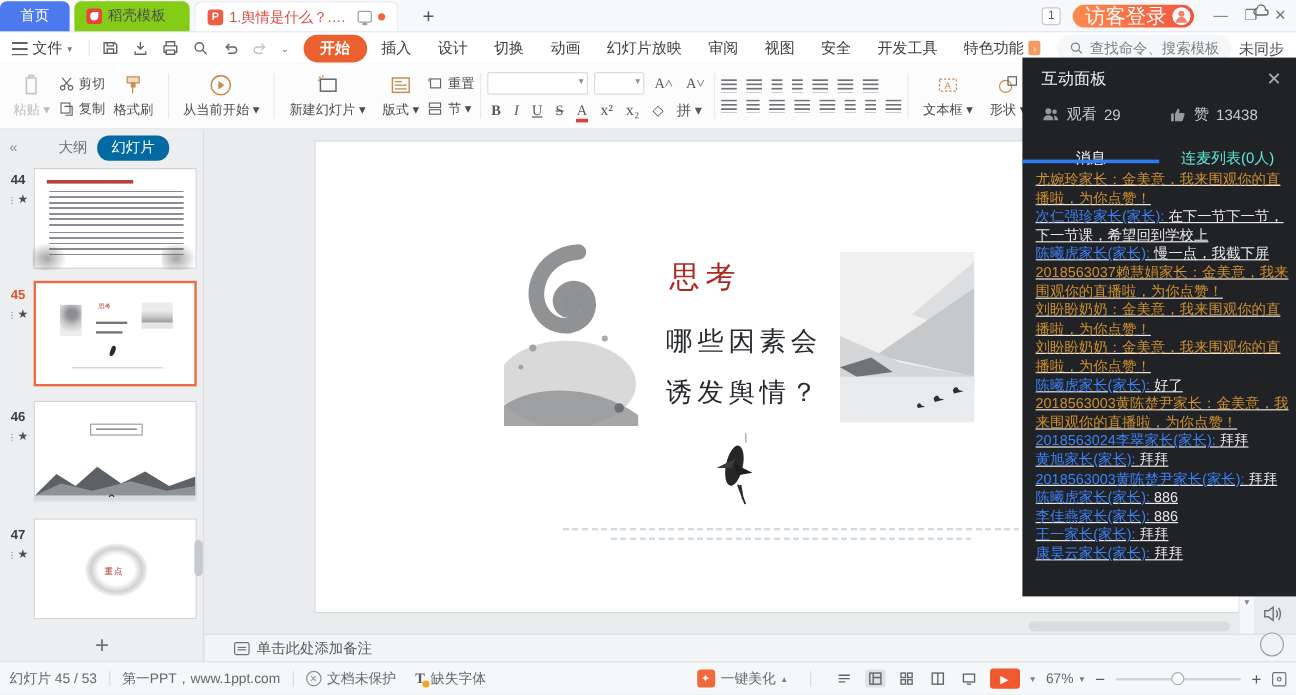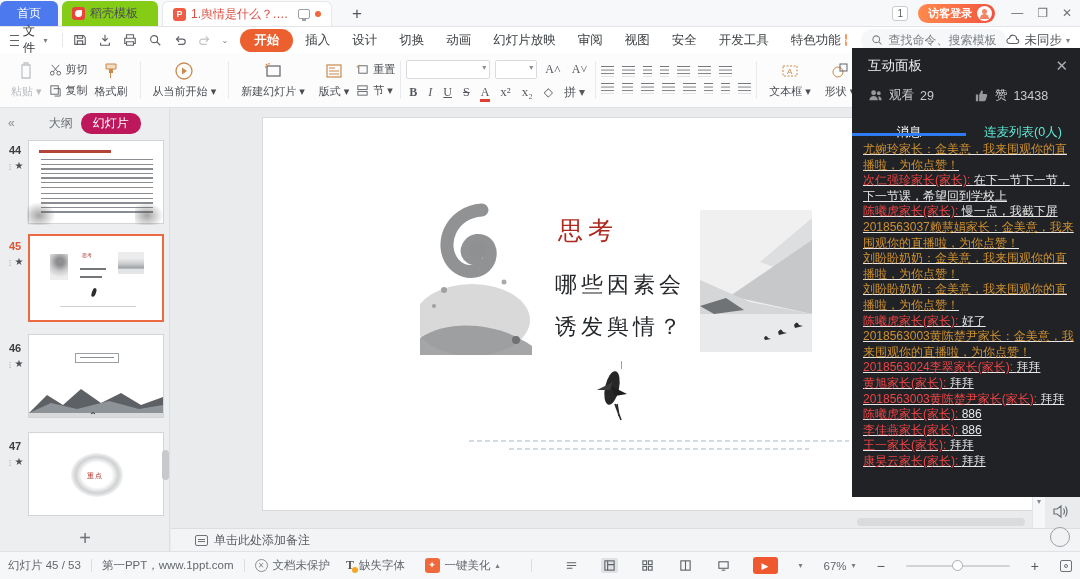--- a/index.html
+++ b/index.html
@@ -23,21 +23,21 @@
     font-weight:bold; display:flex; align-items:center; justify-content:center; flex:0 0 auto; }
   .doc-label { white-space:nowrap; overflow:hidden; text-overflow:ellipsis; flex:1; }
   .monitor-ico { width:12px; height:10px; border:1px solid #9aa0a6; border-radius:2px; position:relative; flex:0 0 auto; }
   .monitor-ico::after { content:""; position:absolute; left:3px; bottom:-3px; width:4px; height:2px; background:#9aa0a6; }
   .dirty-dot { width:6px; height:6px; border-radius:50%; background:#f0693c; flex:0 0 auto; }
   .tab-plus { font-size:17px; color:#54585e; margin-left:12px; padding:0 8px; line-height:24px; }
   .tabbar-right { margin-left:auto; display:flex; align-items:center; gap:10px; padding-right:8px; height:100%; }
   .msg-badge { min-width:16px; height:15px; border:1px solid #c8cbd0; border-radius:3px; background:#fff;
     color:#585c62; font-size:10px; display:flex; align-items:center; justify-content:center; padding:0 3px; }
   .login-pill { height:19px; background:linear-gradient(90deg,#ff8a4c,#f2543f); border-radius:10px; color:#fff;
-    font-size:11px; display:flex; align-items:center; gap:5px; padding:0 3px 0 10px;font-weight:bold; }
+    font-size:17px; display:flex; align-items:center; gap:5px; padding:0 3px 0 10px; }
   .login-ava { width:15px; height:15px; border-radius:50%; background:#fff; position:relative; }
   .login-ava::before { content:""; position:absolute; left:5px; top:3px; width:5px; height:5px; border-radius:50%; background:#f2846a; }
   .login-ava::after { content:""; position:absolute; left:3px; top:8px; width:9px; height:5px; border-radius:5px 5px 0 0; background:#f2846a; }
   .winbtns { display:flex; gap:14px; color:#6f7377; font-size:12px; margin-left:6px; }
   .winbtns span { line-height:20px; }
 
   
   .menubar { position:absolute; left:0; top:27px; width:1080px; height:26px; background:#ffffff;
     display:flex; align-items:center; font-size:12.5px; color:#3c4043; }
   .file-btn { display:flex; align-items:center; gap:4px; padding:0 8px 0 10px; }
@@ -50,21 +50,21 @@
   .dim svg { stroke:#c0c3c7; }
   .chev { font-size:8px; color:#7a7e83; }
   .menu-items { display:flex; align-items:center; gap:2px; margin-left:6px; }
   .mitem { padding:3px 10px; border-radius:12px; white-space:nowrap; }
   .mitem.active { background:#ec5f2f; color:#fff; font-weight:bold; padding:3px 14px; }
   .feature-arrow { width:10px; height:12px; background:#f59a62; color:#fff; font-size:8px; border-radius:2px;
     display:inline-flex; align-items:center; justify-content:center; margin-left:-6px; }
   .search-cmd { display:flex; align-items:center; gap:5px; color:#7c8085; margin-left:14px; background:#f6f7f8;
     border-radius:12px; padding:3px 10px; font-size:12px; white-space:nowrap; }
   .menubar-right { margin-left:auto; display:flex; align-items:center; gap:12px; padding-right:10px; color:#4a4d52; white-space:nowrap; }
-  .mr-item { display:flex; align-items:center; gap:4px; }
+  .mr-item { display:flex; align-items:center; gap:18px;flex-direction:column; }
 
   
   .toolbar { position:absolute; left:0; top:53px; width:1080px; height:55px; background:#fcfcfd;
     border-bottom:1px solid #e0e2e5; display:flex; align-items:stretch; padding:4px 4px; color:#4a4d52; }
   .tdiv { width:1px; background:#e7e9ec; margin:4px 5px; }
   .bigbtn { display:flex; flex-direction:column; align-items:center; justify-content:center; gap:3px;
     font-size:11px; padding:0 7px; white-space:nowrap; }
   .bigbtn svg { width:20px; height:20px; }
   .smallcol { display:flex; flex-direction:column; justify-content:center; gap:6px; font-size:11px; }
   .smallbtn { display:flex; align-items:center; gap:4px; white-space:nowrap; }
@@ -84,21 +84,21 @@
   .lns { width:13px; height:11px; background:linear-gradient(#6f7377 0 1.2px, transparent 1.2px) 0 0/100% 3.6px repeat-y; }
   .lns.c { background:linear-gradient(#6f7377 0 1.2px, transparent 1.2px) 0 0/100% 3.6px repeat-y; width:11px; }
   .lns.short { width:9px; }
 
   
   .thumbpanel { position:absolute; left:0; top:108px; width:170px; height:443px; background:#eceef0;
     border-right:1px solid #dcdee0; }
   .tp-head { height:30px; display:flex; align-items:center; font-size:12px; color:#6b6f74; }
   .tp-collapse { padding:0 6px 0 8px; color:#8a8e93; }
   .tp-tabs { flex:1; display:flex; align-items:center; justify-content:center; gap:8px; }
-  .pill-sel { background:#be185d; color:#fff; border-radius:10px; padding:2px 12px; }
+  .pill-sel { background:#0369a1; color:#fff; border-radius:10px; padding:2px 12px; }
   .thumb { position:absolute; left:28px; width:136px; background:#fff; border:1px solid #d2d4d7; }
   .thumb.sel { border:2px solid #ed6941; }
   .tnum { position:absolute; left:6px; width:18px; text-align:center; font-size:11px; color:#3c3e40; font-weight:bold; }
   .tstar { position:absolute; left:6px; width:18px; text-align:center; font-size:10px; color:#4a4d52; }
   .tstar::before { content:"⋮"; font-size:7px; color:#6f7377; margin-right:1px; }
   .tlines { position:absolute; background:repeating-linear-gradient(to bottom, rgba(88,93,99,.7) 0 1.4px, transparent 1.4px 4.6px); }
   .redline { position:absolute; height:3px; background:#b4443a; }
   .inkcorner { position:absolute; width:30px; height:24px;
     background:radial-gradient(ellipse at 40% 60%, rgba(75,75,78,.5), rgba(75,75,78,0) 65%); }
   .mini-title { position:absolute; font-size:5px; color:#b03328; font-family:"Liberation Serif",serif; }
@@ -135,21 +135,21 @@
 
   
   .statusbar { position:absolute; left:0; top:551px; width:1080px; height:28px; background:#f6f7f8;
     border-top:1px solid #e0e2e5; display:flex; align-items:center; font-size:11.5px; color:#63676c; padding:0 8px; }
   .sdiv { width:1px; height:13px; background:#dcdee0; margin:0 10px; }
   .st-item { display:flex; align-items:center; gap:5px; white-space:nowrap; }
   .shield { width:13px; height:13px; border:1px solid #8b8f94; border-radius:50%; position:relative; font-size:8px;
     display:flex; align-items:center; justify-content:center; color:#8b8f94; }
   .t-ico { position:relative; font-size:12px; color:#55585c; font-family:"Liberation Serif",serif; font-weight:bold; }
   .t-ico::after { content:""; position:absolute; right:-4px; bottom:0; width:6px; height:6px; border-radius:50%; background:#f5a623; }
-  .sb-right { margin-left:auto; display:flex; align-items:center; gap:21px; }
+  .sb-right { margin-left:auto; display:flex; align-items:center; gap:9px; }
   .beaut-ico { width:15px; height:15px; border-radius:3px; background:#f0693c; position:relative; }
   .beaut-ico::after { content:"✦"; position:absolute; inset:0; color:#fff; font-size:9px; text-align:center; line-height:15px; }
   .view-ico { width:17px; height:15px; display:flex; align-items:center; justify-content:center; border-radius:2px; }
   .view-ico svg { width:13px; height:13px; stroke:#5f6368; fill:none; stroke-width:1.2; }
   .view-ico.active { background:#dfe1e4; }
   .play-btn { width:25px; height:17px; background:#f0582f; border-radius:3px; color:#fff; font-size:9px;
     display:flex; align-items:center; justify-content:center; }
   .zoom-track { width:104px; height:2px; background:#d2d4d7; position:relative; border-radius:1px; }
   .zoom-knob { position:absolute; left:46px; top:-5px; width:11px; height:11px; border-radius:50%; background:#fff; border:1px solid #a9adb2; }
   .fitico { width:12px; height:12px; border:1px solid #6f7377; border-radius:2px; position:relative; }
@@ -162,21 +162,21 @@
   .p-close { color:#a9adb2; font-size:15px; }
   .p-stats { display:flex; align-items:center; gap:40px; padding:12px 0 0 16px; font-size:12.5px; color:#c9cacd; }
   .p-stat { display:flex; align-items:center; gap:6px; }
   .p-stat svg { width:15px; height:15px; fill:#97999d; }
   .p-tabs { display:flex; margin-top:13px; font-size:12.5px; }
   .p-tab { width:114px; text-align:center; padding:7px 0 9px; color:#5eead4; }
   .p-tab.active { color:#ffffff; }
   .p-underline { position:absolute; left:0; top:85px; width:114px; height:3px; background:#2e7bf6; }
   .chat { position:absolute; left:2px; top:92px; width:228px; height:357px; overflow:hidden; padding:2px 8px 0 9px;text-decoration:underline; }
   .msg { font-size:12px; line-height:15.6px; word-break:break-all; color:#e8e8e8; }
-  .msg .mname { color:#ef4444; }
+  .msg .mname { color:#3b82f6; }
   .msg.join .mname, .msg.join .mtext { color:#ce9030; }
 </style>
 </head>
 <body>
 
 <div id="app">
 
   <div class="tabbar">
     <div class="tab-home">首页</div>
     <div class="tab tab-docer">

